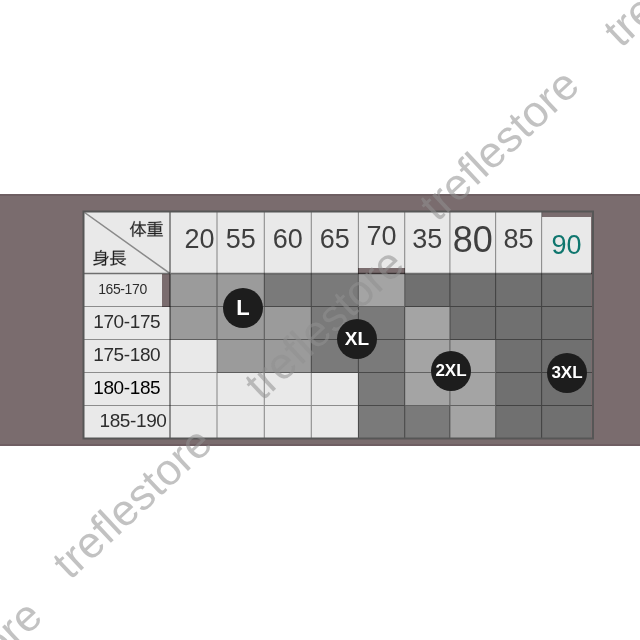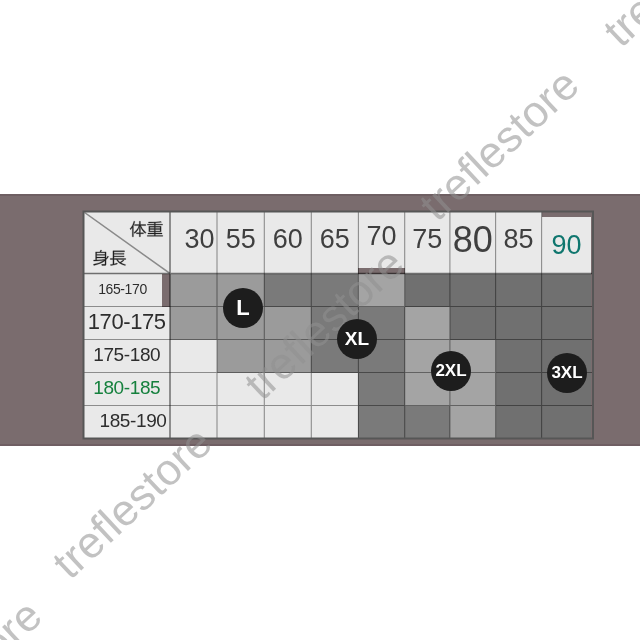--- a/index.html
+++ b/index.html
@@ -23,45 +23,45 @@
 <svg class="abs" style="left:0;top:0;" width="640" height="640" viewBox="0 0 640 640">
     <path transform="translate(129.5,235.5) scale(0.017,-0.017)" fill="#222" stroke="#222" stroke-width="18" d="M316 826Q286 693 228 573V-74H167V465Q123 396 66 341L28 395Q112 482 167.0 589.5Q222 697 259 845ZM662 584Q718 389 968 173L926 122Q795 238 730.0 333.5Q665 429 646 539H640V161H822V104H640V-75H579V104H404V161H579V539H573Q557 429 493.5 330.0Q430 231 306 122L264 171Q389 278 460.5 382.5Q532 487 558 584H294V642H579V831H640V642H955V584Z"></path>
     <path transform="translate(146.5,235.5) scale(0.017,-0.017)" fill="#222" stroke="#222" stroke-width="18" d="M521 5H954V-49H46V5H462V91H87V144H462V219H139V541H462V612H57V665H462V744Q356 741 129 741L117 794Q387 794 558.0 800.0Q729 806 852 826L877 774Q744 753 521 746V665H943V612H521V541H859V219H521V144H913V91H521ZM462 490H198V407H462ZM800 407V490H521V407ZM198 356V270H462V356ZM521 270H800V356H521Z"></path>
   </svg>
 
 <svg class="abs" style="left:0;top:0;" width="640" height="640" viewBox="0 0 640 640">
     <path transform="translate(92.5,264.5) scale(0.017,-0.017)" fill="#222" stroke="#222" stroke-width="18" d="M947 468Q889 359 797 273V11Q797 -24 782.0 -39.0Q767 -54 732 -54H554L537 8H735V219Q617 128 454.0 61.5Q291 -5 79 -52L56 9Q457 91 688 255Q559 235 386.0 220.5Q213 206 70 202L66 260Q147 262 184 264V741H430Q460 794 477 847L543 837Q525 783 500 741H797V352Q856 419 897 499ZM735 588V688H246V588ZM246 434H735V537H246ZM246 383V267Q551 281 735 311V383Z"></path>
     <path transform="translate(109.5,264.5) scale(0.017,-0.017)" fill="#222" stroke="#222" stroke-width="18" d="M954 354V296H470Q524 202 616 134Q669 164 721.5 204.0Q774 244 811 283L852 240Q771 163 667 101Q773 37 946 -11L925 -66Q717 -7 595.0 78.0Q473 163 402 296H266V34Q382 60 449 84L462 30Q386 3 281.5 -21.5Q177 -46 71 -62L57 -4Q145 9 202 21V296H46V354H202V803H882V746H266V654H857V601H266V506H858V453H266V354Z"></path>
   </svg>
 
-<div class="cell" style="left:170px;top:211.5px;width:47px;height:62.0px;background:#e9e9e9;color:#3f3f3f;font-size:27px;padding-bottom:6px;box-sizing:border-box;display:flex;align-items:center;justify-content:center;padding-left:12px;">30</div>
+<div class="cell" style="left:170px;top:211.5px;width:47px;height:62.0px;background:#e9e9e9;color:#3f3f3f;font-size:27px;padding-bottom:6px;box-sizing:border-box;display:flex;align-items:center;justify-content:center;padding-left:12px;">20</div>
 
 <div class="cell" style="left:217px;top:211.5px;width:47.30000000000001px;height:62.0px;background:#e9e9e9;color:#3f3f3f;font-size:27px;padding-bottom:6px;box-sizing:border-box;display:flex;align-items:center;justify-content:center;">55</div>
 
 <div class="cell" style="left:264.3px;top:211.5px;width:47.0px;height:62.0px;background:#e9e9e9;color:#3f3f3f;font-size:27px;padding-bottom:6px;box-sizing:border-box;display:flex;align-items:center;justify-content:center;">60</div>
 
 <div class="cell" style="left:311.3px;top:211.5px;width:47.099999999999966px;height:62.0px;background:#e9e9e9;color:#3f3f3f;font-size:27px;padding-bottom:6px;box-sizing:border-box;display:flex;align-items:center;justify-content:center;">65</div>
 
 <div class="cell" style="left:358.4px;top:211.5px;width:46.30000000000001px;height:56px;background:#e9e9e9;color:#3f3f3f;font-size:27px;padding-bottom:6px;box-sizing:border-box;display:flex;align-items:center;justify-content:center;">70</div>
 
-<div class="cell" style="left:404.7px;top:211.5px;width:45.19999999999999px;height:62.0px;background:#e9e9e9;color:#3f3f3f;font-size:27px;padding-bottom:6px;box-sizing:border-box;display:flex;align-items:center;justify-content:center;">75</div>
+<div class="cell" style="left:404.7px;top:211.5px;width:45.19999999999999px;height:62.0px;background:#e9e9e9;color:#3f3f3f;font-size:27px;padding-bottom:6px;box-sizing:border-box;display:flex;align-items:center;justify-content:center;">35</div>
 
 <div class="cell" style="left:449.9px;top:211.5px;width:45.700000000000045px;height:62.0px;background:#e9e9e9;color:#3f3f3f;font-size:36px;padding-bottom:6px;box-sizing:border-box;display:flex;align-items:center;justify-content:center;">80</div>
 
 <div class="cell" style="left:495.6px;top:211.5px;width:46.0px;height:62.0px;background:#e9e9e9;color:#3f3f3f;font-size:27px;padding-bottom:6px;box-sizing:border-box;display:flex;align-items:center;justify-content:center;">85</div>
 
 <div class="cell" style="left:541.6px;top:217px;width:49.89999999999998px;height:62.0px;background:#e9e9e9;color:#0f766e;font-size:27px;padding-bottom:6px;box-sizing:border-box;display:flex;align-items:center;justify-content:center;">90</div>
 
 <div class="cell" style="left:83.5px;top:273.5px;width:78px;height:33.0px;background:#e9e9e9;color:#2d2d2d;font-size:14px;letter-spacing:-0.4px;padding-bottom:2px;box-sizing:border-box;display:flex;align-items:center;justify-content:center;">165-170</div>
 
-<div class="cell" style="left:83.5px;top:306.5px;width:86.5px;height:33.0px;background:#e9e9e9;color:#2d2d2d;font-size:22px;letter-spacing:-0.4px;padding-bottom:2px;box-sizing:border-box;display:flex;align-items:center;justify-content:center;">170-175</div>
+<div class="cell" style="left:83.5px;top:306.5px;width:86.5px;height:33.0px;background:#e9e9e9;color:#2d2d2d;font-size:19px;letter-spacing:-0.4px;padding-bottom:2px;box-sizing:border-box;display:flex;align-items:center;justify-content:center;">170-175</div>
 
 <div class="cell" style="left:83.5px;top:339.5px;width:86.5px;height:33.0px;background:#e9e9e9;color:#2d2d2d;font-size:19px;letter-spacing:-0.4px;padding-bottom:2px;box-sizing:border-box;display:flex;align-items:center;justify-content:center;">175-180</div>
 
-<div class="cell" style="left:83.5px;top:372.5px;width:86.5px;height:33.0px;background:#e9e9e9;color:#15803d;font-size:19px;letter-spacing:-0.4px;padding-bottom:2px;box-sizing:border-box;display:flex;align-items:center;justify-content:center;">180-185</div>
+<div class="cell" style="left:83.5px;top:372.5px;width:86.5px;height:33.0px;background:#e9e9e9;color:#000000;font-size:19px;letter-spacing:-0.4px;padding-bottom:2px;box-sizing:border-box;display:flex;align-items:center;justify-content:center;">180-185</div>
 
 <div class="cell" style="left:83.5px;top:405.5px;width:99px;height:33.0px;background:#e9e9e9;color:#2d2d2d;font-size:19px;letter-spacing:-0.4px;padding-bottom:2px;box-sizing:border-box;display:flex;align-items:center;justify-content:center;">185-190</div>
 
 <div class="cell" style="left:170px;top:273.5px;width:47px;height:33.0px;background:#9b9b9b;"></div>
 
 <div class="cell" style="left:217px;top:273.5px;width:47.30000000000001px;height:33.0px;background:#9b9b9b;"></div>
 
 <div class="cell" style="left:264.3px;top:273.5px;width:47.0px;height:33.0px;background:#7a7a7a;"></div>
 
 <div class="cell" style="left:311.3px;top:273.5px;width:47.099999999999966px;height:33.0px;background:#7a7a7a;"></div>

